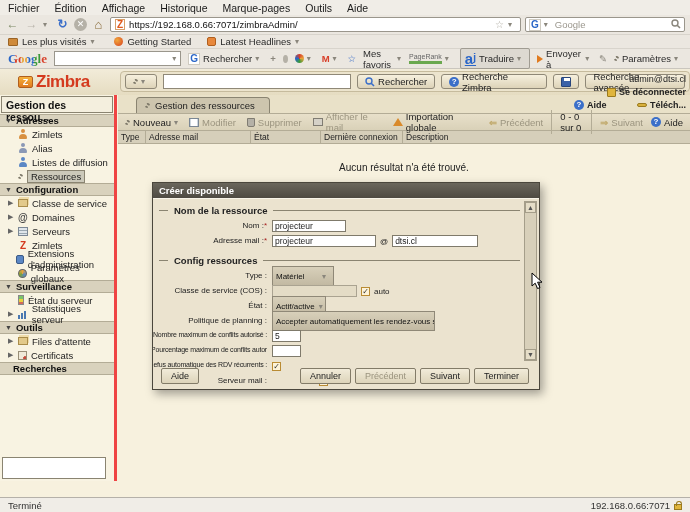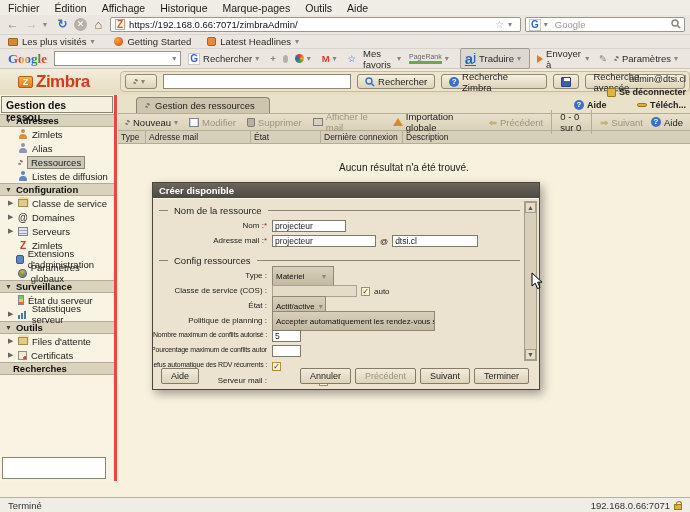--- a/index.html
+++ b/index.html
@@ -186,21 +186,21 @@
     color:#fff; font-weight:bold; font-size:9.5px; padding:2px 6px; }
   #dlg-body { position:absolute; top:15px; left:0; right:0; bottom:26px;
     border-top:1px solid #f8f4e8; }
   #dlg-scroll { position:absolute; top:2px; right:2px; bottom:2px; width:13px;
     background:#d8d0ba; border:1px solid #a59e8a; }
   .sc-arr { position:absolute; left:0; right:0; height:11px; background:#e5ddc7;
     border:1px solid #a59e8a; font-size:7px; text-align:center; line-height:10px;
     color:#555; }
   .sc-arr.top{top:0} .sc-arr.bot{bottom:0}
   #dlg-content { position:absolute; left:6px; top:2px; right:19px; bottom:0; }
-  .fsec { display:flex; align-items:center; gap:6px; font-weight:normal;
+  .fsec { display:flex; align-items:center; gap:6px; font-weight:bold;
     font-size:9.5px; color:#222; margin:4px 0 3px; }
   .fsec::before { content:""; width:9px; border-top:1px solid #8a8471; }
   .fsec::after { content:""; flex:1; border-top:1px solid #8a8471; }
   .frow { position:relative; height:14px; margin-bottom:1px; }
   .dlabel { position:absolute; right:calc(100% - 108px); top:2px;
     white-space:nowrap; font-size:8px; color:#222; }
   .dlabel.long { font-size:7px; letter-spacing:-0.2px; }
   .req { color:#a22; }
   .fctl { position:absolute; left:113px; top:0; display:flex;
     align-items:center; gap:4px; height:14px; }
@@ -399,29 +399,29 @@
     <div class="tree-item">
       <span class="noexp"></span>
         <span class="pic" style="--c:#d89040"></span>
       <span class="lbl">Zimlets</span>
     </div>
     <div class="tree-item">
       <span class="noexp"></span>
         <span class="pic" style="--c:#8a98b5"></span>
       <span class="lbl">Alias</span>
     </div>
+    <div class="tree-item">
+      <span class="noexp"></span>
+        <span class="pic" style="--c:#5b87c5"></span>
+      <span class="lbl">Listes de diffusion</span>
+    </div>
     <div class="tree-item sel">
       <span class="noexp"></span>
         <span class="gear-grey"></span>
       <span class="lbl">Ressources</span>
-    </div>
-    <div class="tree-item">
-      <span class="noexp"></span>
-        <span class="pic" style="--c:#5b87c5"></span>
-      <span class="lbl">Listes de diffusion</span>
     </div>
 
     <div class="sec-head">
       <span class="tri">▼</span>
       <span>Configuration</span>
     </div>
     <div class="tree-item">
       <span class="exp">▶</span>
       <span class="ic-queue"></span>
       <span class="lbl">Classe de service</span>

